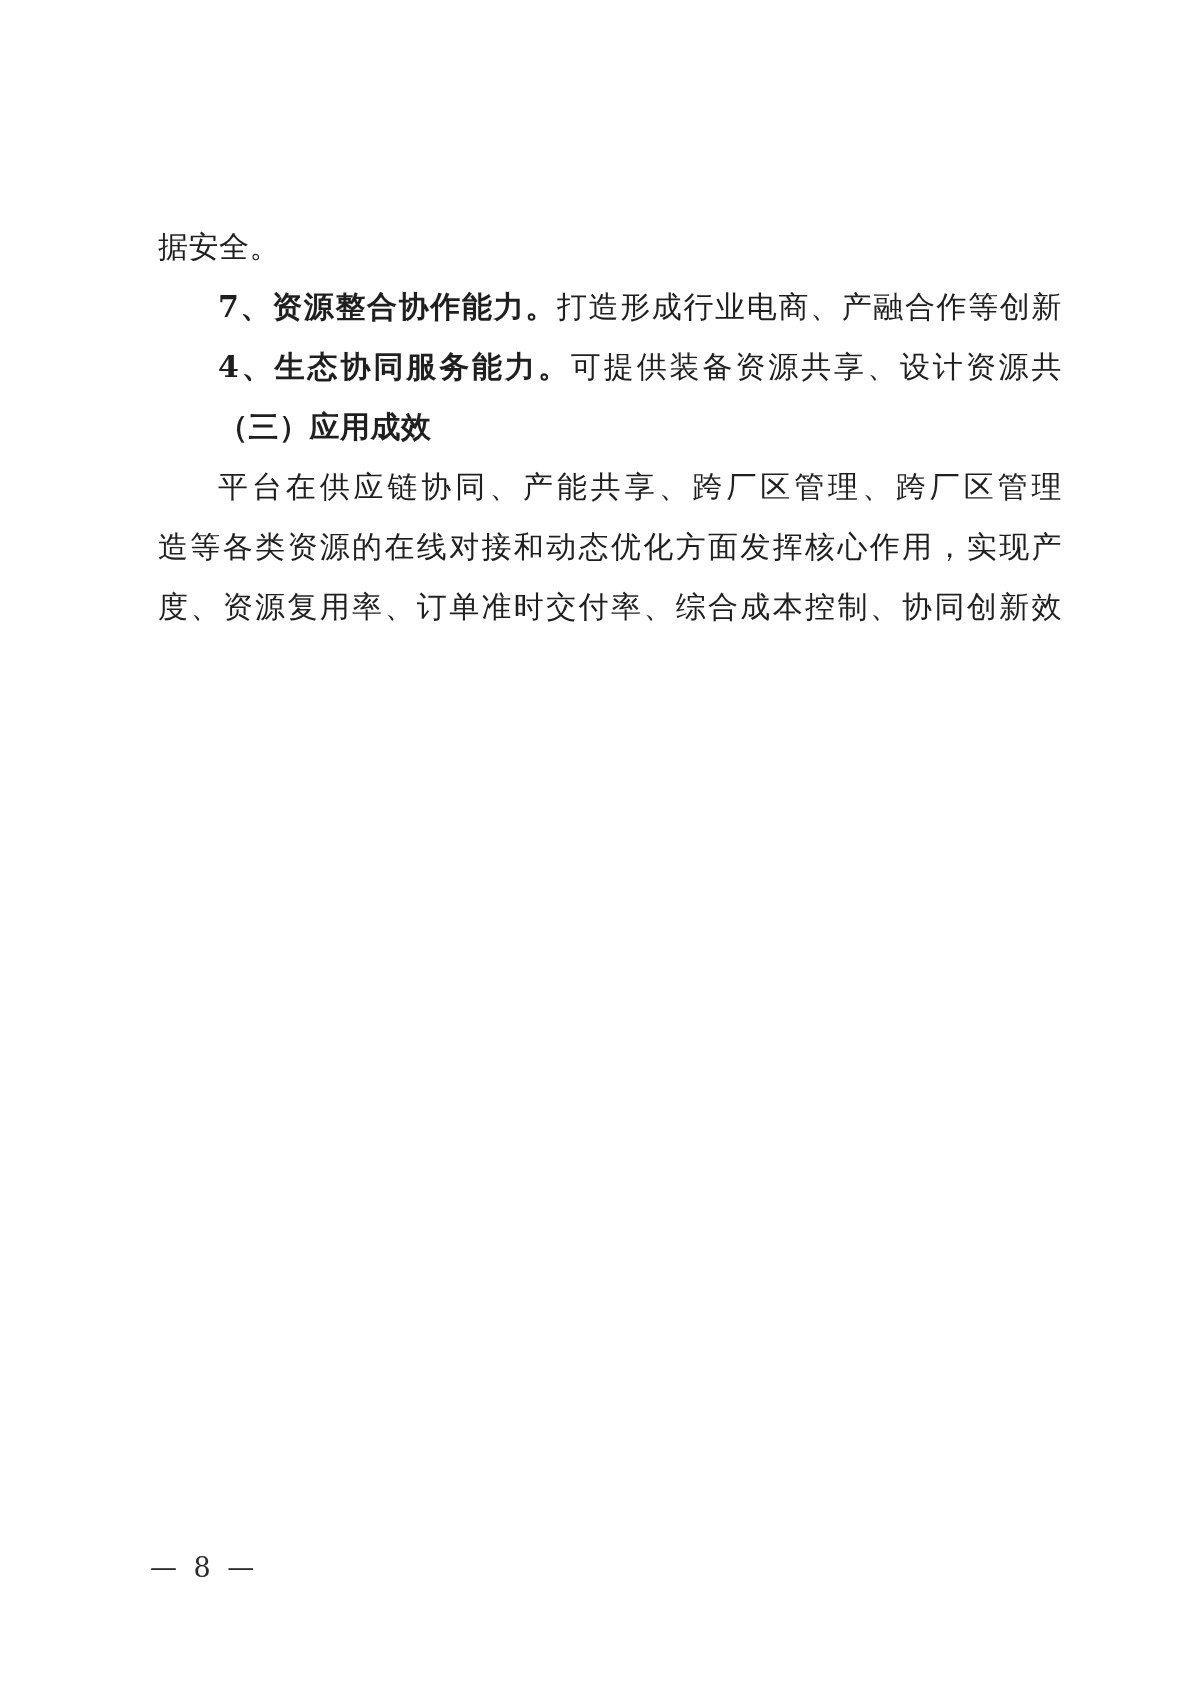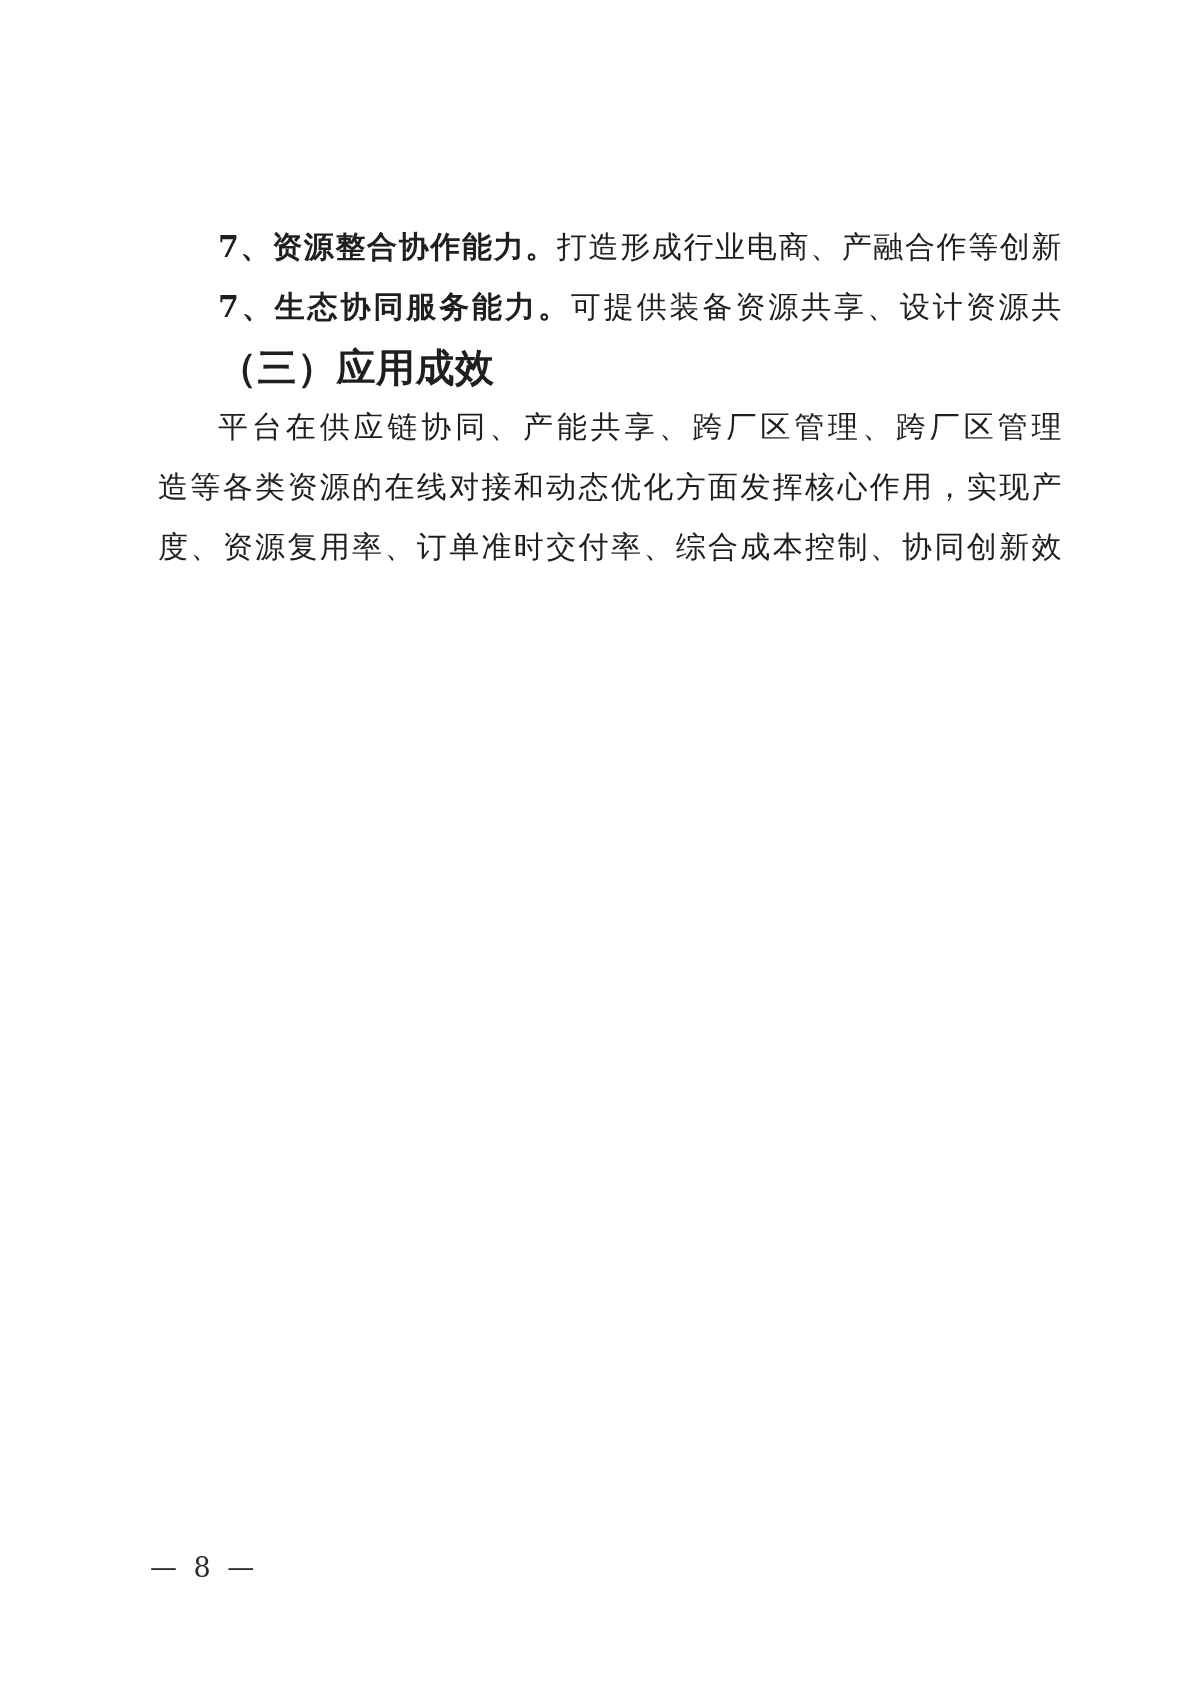--- a/index.html
+++ b/index.html
@@ -43,46 +43,49 @@
     text-align: left;
   }
   .indent {
     text-indent: 60px;
   }
   .lead {
     font-weight: 700;
   }
   .heading {
     font-weight: 700;
-    font-size: 39px;
+    font-size: 30px;
   }
   .pageno {
     position: absolute;
     left: 150px;
     top: 1552px;
     font-size: 27px;
     letter-spacing: 4px;
     color: #2a2a2a;
     font-family: "DejaVu Serif", "Liberation Serif", serif;
   }
 </style>
 </head>
 <body>
 
 <div class="page">
   <div class="content">
 
+    <div class="line end">
+      <span>据安全。</span>
+    </div>
 
     <div class="line fill indent">
       <span class="lead">7、资源整合协作能力。</span><span>打造形成行业电商、产融合作等创新</span>
     </div>
 
 
     <div class="line fill indent">
-      <span class="lead">7、生态协同服务能力。</span><span>可提供装备资源共享、设计资源共享、</span>
+      <span class="lead">4、生态协同服务能力。</span><span>可提供装备资源共享、设计资源共享、</span>
     </div>
 
 
     <div class="line heading end indent">
       <span>（三）应用成效</span>
     </div>
 
     <div class="line fill indent">
       <span>平台在供应链协同、产能共享、跨厂区管理、跨厂区管理</span>
     </div>

